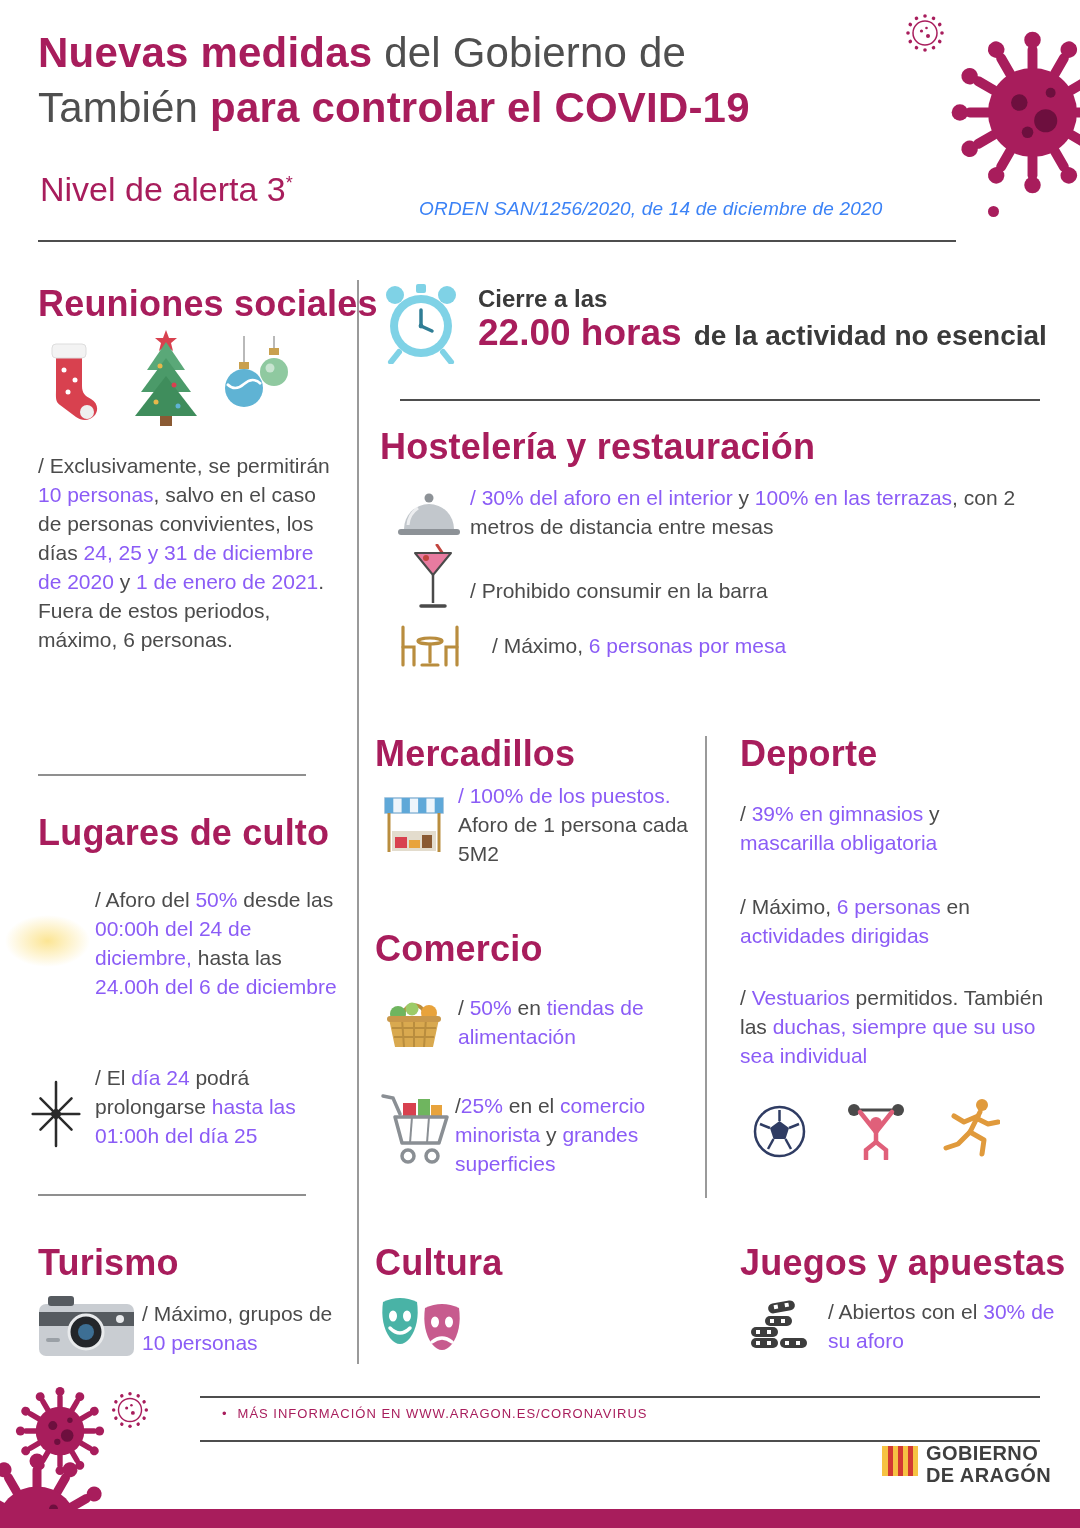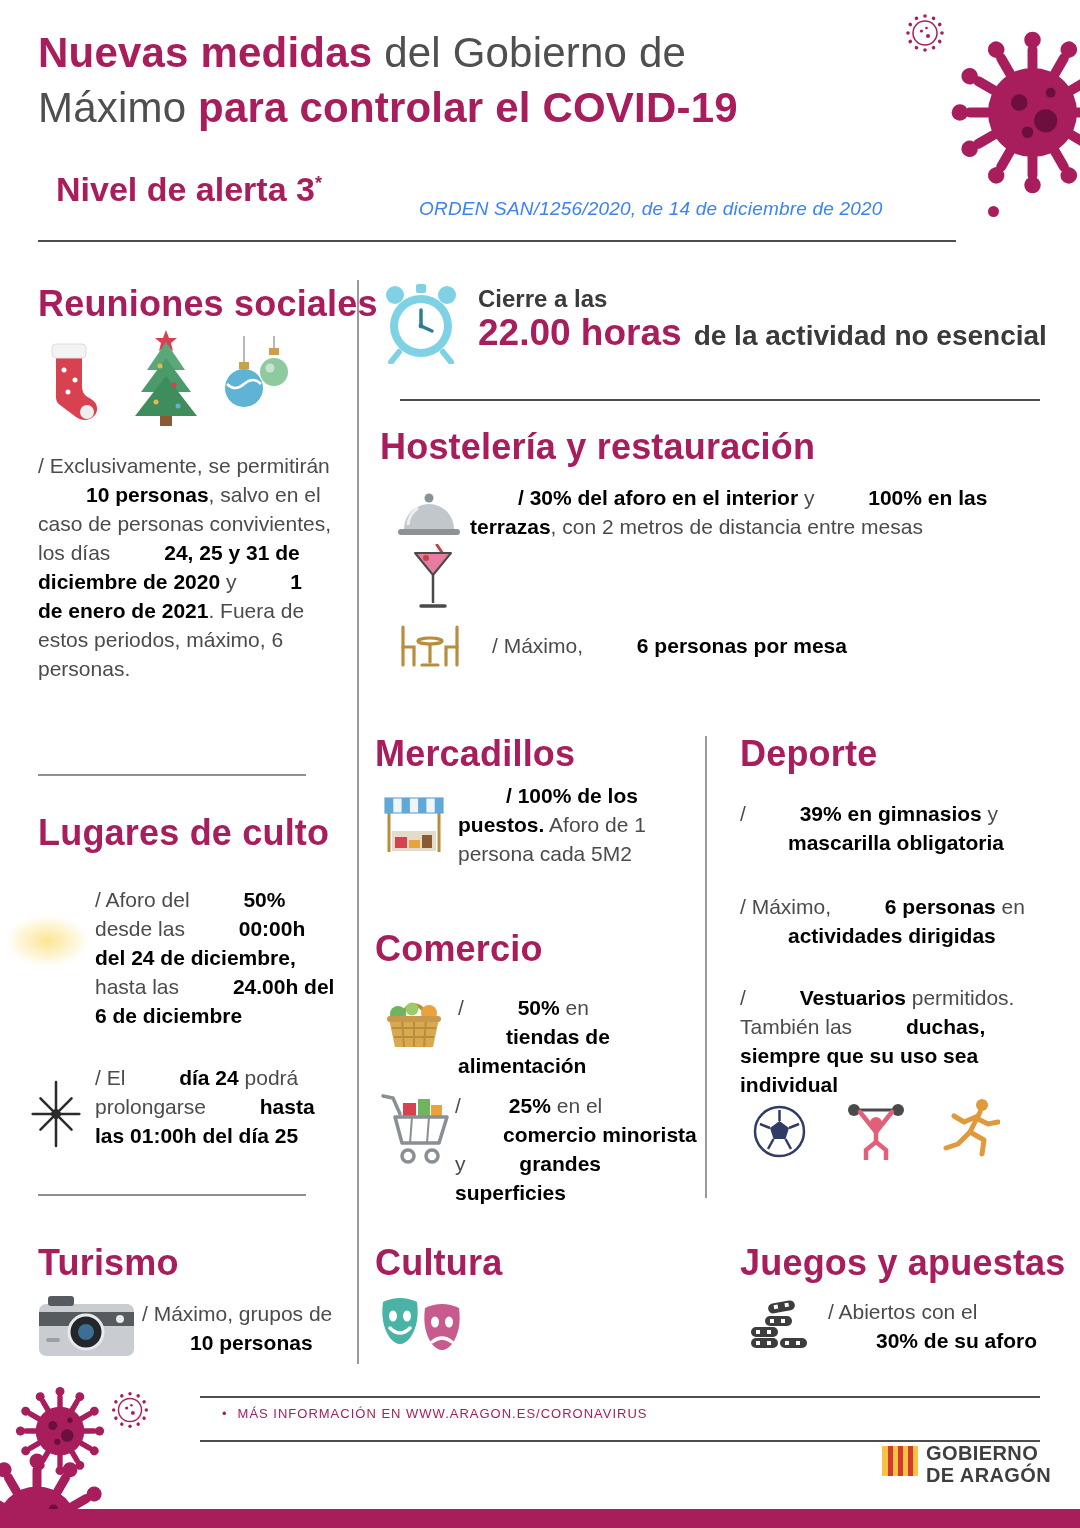--- a/index.html
+++ b/index.html
@@ -9,28 +9,28 @@
     --flag-yellow:#f6c343;
     --flag-red:#d23b33;
   }
   *{margin:0;padding:0;box-sizing:border-box;}
   body{background:#e9e9e9;font-family:"Liberation Sans", sans-serif;}
   .page{position:relative;width:1080px;height:1528px;margin:0 auto;background:#ffffff;overflow:hidden;}
   .abs{position:absolute;}
   .acc{color:var(--accent);}
   .bb{font-weight:700;}
   .title{left:38px;top:26px;font-size:42px;line-height:1.3;color:#4f4f4f;font-weight:400;letter-spacing:.2px;}
-  .alert{left:56px;top:170px;font-size:34px;color:var(--accent);font-weight:700;}
+  .alert{left:40px;top:170px;font-size:34px;color:var(--accent);font-weight:400;}
   .alert sup{font-size:18px;}
   .order{left:372px;top:198px;font-size:19px;font-style:italic;color:#3b82f6;letter-spacing:.2px;margin-left:47px;}
   .hrule{left:38px;top:240px;width:918px;height:2px;background:#4e4e4e;}
   .hrule2{height:2px;background:#4e4e4e;}
   .h2{font-size:36px;font-weight:700;color:var(--accent);letter-spacing:.2px;}
   .t{font-size:21px;line-height:1.38;color:var(--text);}
-  .t .b{font-weight:700;color:#000000;margin-left:48px;}
+  .t .b{font-weight:400;color:#8b5cf6;}
   .sep{height:2px;background:#8f8f8f;}
   .vline{width:2px;background:#9a9a9a;}
   .closure-intro{font-size:24px;font-weight:700;color:#3a3a3a;}
   .closure-row{display:flex;align-items:baseline;gap:12px;white-space:nowrap;}
   .closure-time{font-size:37px;font-weight:700;color:var(--accent);}
   .closure-scope{font-size:28px;font-weight:700;color:#3a3a3a;}
   .glow{width:85px;height:52px;border-radius:50%;background:radial-gradient(closest-side, rgba(250,215,90,.65), rgba(250,215,90,0));}
   .fsep{height:2px;background:#4e4e4e;}
   .finfo{display:flex;align-items:center;gap:10px;font-size:13px;letter-spacing:1px;color:var(--accent);}
   .finfo .link{font-weight:400;}
@@ -100,21 +100,21 @@
         <circle r="24" class="vd-ring"></circle>
         <circle cx="-7" cy="-4" r="3.2" class="vd-dot"></circle>
         <circle cx="6" cy="6" r="4" class="vd-dot"></circle>
         <circle cx="3" cy="-10" r="2.6" class="vd-dot"></circle>
       </g>
     </defs>
   </svg>
 
   <h1 class="abs title">
     <div><span class="acc bb">Nuevas medidas</span><span> del Gobierno de</span></div>
-    <div><span>Máximo </span><span class="acc bb">para controlar el COVID-19</span></div>
+    <div><span>También </span><span class="acc bb">para controlar el COVID-19</span></div>
   </h1>
   <div class="abs alert"><span>Nivel de alerta 3</span><sup>*</sup></div>
   <div class="abs order">ORDEN SAN/1256/2020, de 14 de diciembre de 2020</div>
   <div class="abs hrule"></div>
 
   <svg class="abs" style="left:900px;top:8px" width="50" height="50" viewBox="-50 -50 100 100">
       <use href="#virus-dotted"></use>
     </svg>
   <svg class="abs" style="left:950px;top:30px" width="165" height="165" viewBox="-50 -50 100 100">
       <use href="#virus-solid"></use>
@@ -218,20 +218,21 @@
   <p class="abs t" style="left:470px;top:484px;width:575px"><span class="b">/ 30% del aforo en el interior</span><span> y </span><span class="b">100% en las terrazas</span><span>, con 2 metros de distancia entre mesas</span></p>
 
   <svg class="abs" style="left:412px;top:544px" width="42" height="68" viewBox="0 0 42 68">
     <line x1="25" y1="1" x2="33" y2="13" stroke="#c2453f" stroke-width="3" stroke-linecap="round"></line>
     <polygon points="3,9 39,9 21,31" fill="#e87ba0"></polygon>
     <polygon points="3,9 39,9 21,31" fill="none" stroke="#4a4a4a" stroke-width="2" stroke-linejoin="round"></polygon>
     <circle cx="14" cy="14" r="3" fill="#c2453f"></circle>
     <line x1="21" y1="31" x2="21" y2="59" stroke="#4a4a4a" stroke-width="2.5"></line>
     <line x1="9" y1="62" x2="33" y2="62" stroke="#4a4a4a" stroke-width="3.5" stroke-linecap="round"></line>
   </svg>
+  <p class="abs t" style="left:470px;top:577px;width:560px"><span>/ Prohibido consumir en la barra</span></p>
 
   <svg class="abs" style="left:396px;top:624px" width="68" height="44" viewBox="0 0 68 44">
     <g fill="none" stroke="#b98d3e" stroke-width="3.2" stroke-linecap="round">
       <path d="M7 3 v38"></path>
       <path d="M7 23 h11 v18"></path>
       <path d="M61 3 v38"></path>
       <path d="M61 23 h-11 v18"></path>
       <ellipse cx="34" cy="17" rx="12" ry="3"></ellipse>
       <path d="M34 20 v18"></path>
       <path d="M26 41 h16"></path>

